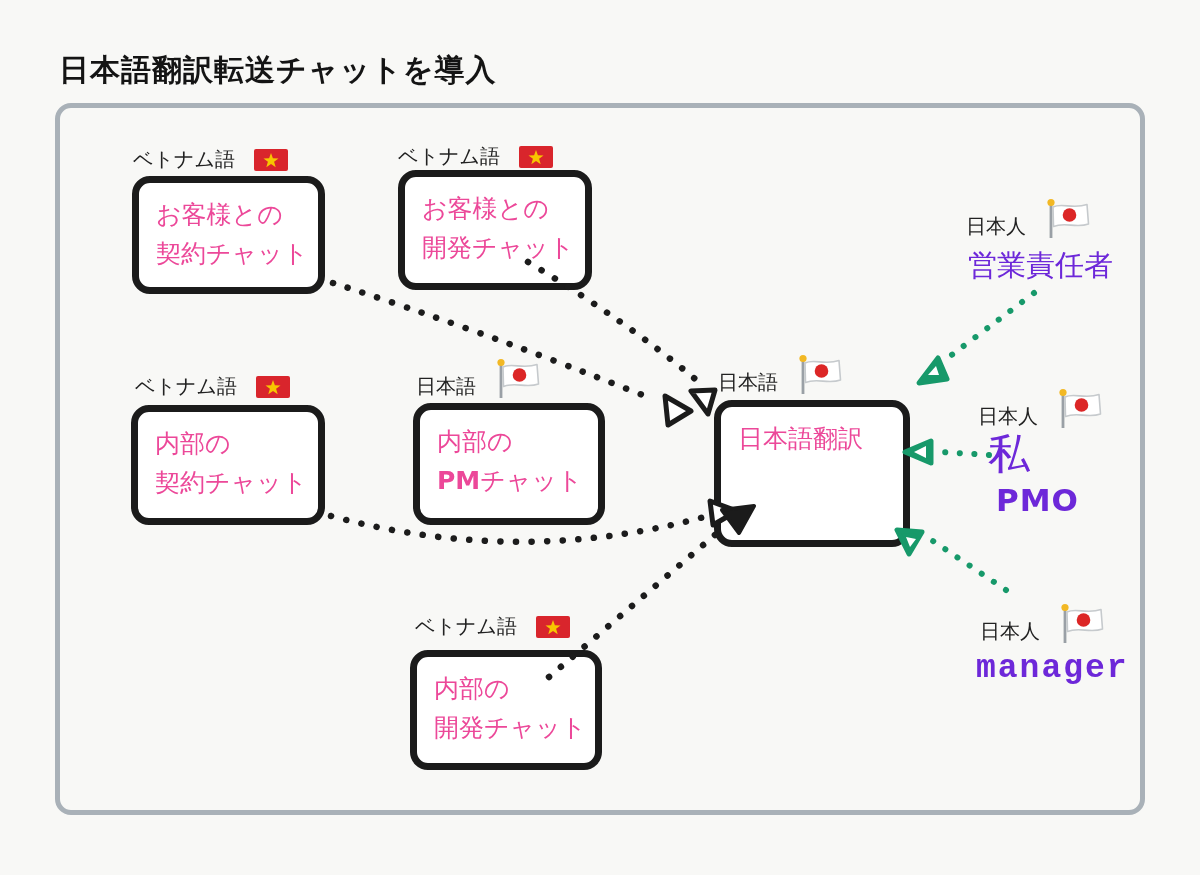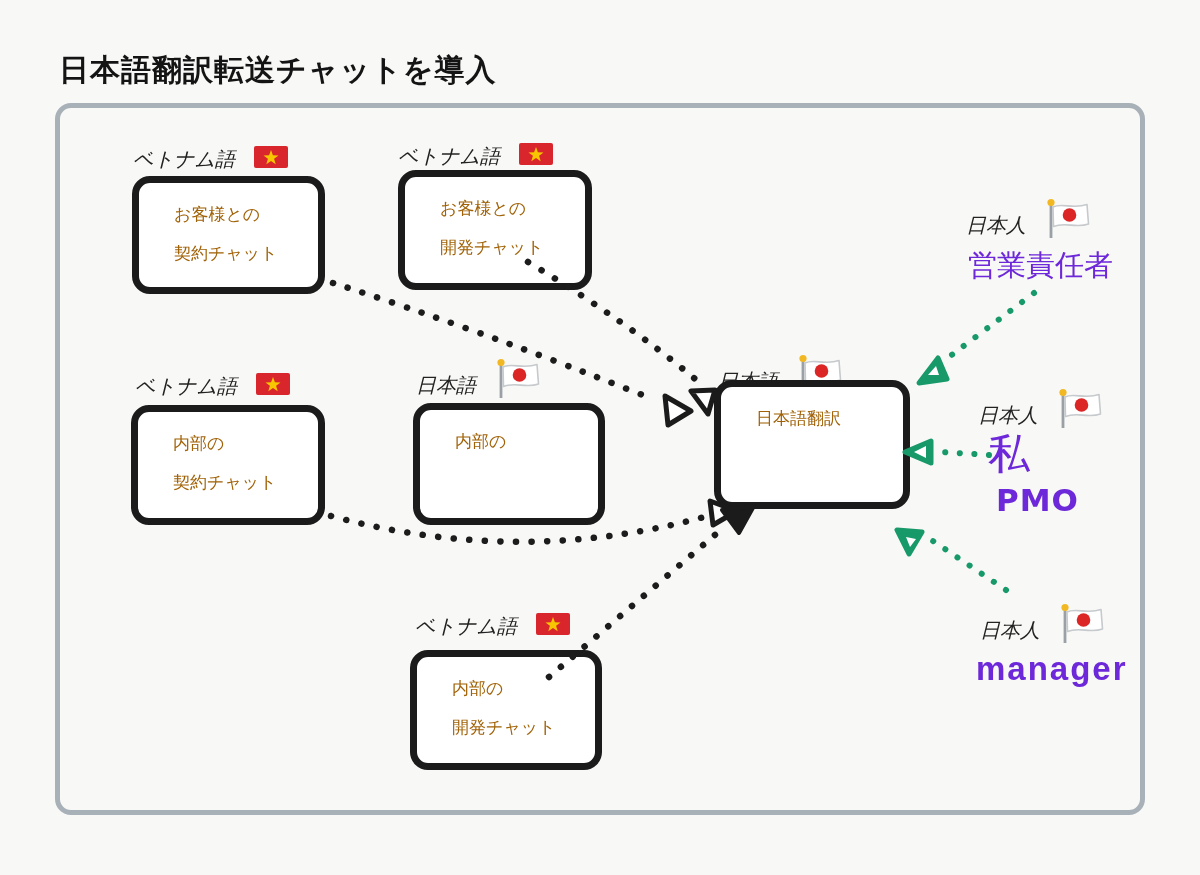--- a/index.html
+++ b/index.html
@@ -14,34 +14,34 @@
     font-size:30px;font-weight:600;letter-spacing:1px;color:#141414;text-align:right;
   }
   .frame{
     position:absolute;left:55px;top:103px;width:1090px;height:712px;
     border:5px solid #a9b1b8;border-radius:16px;box-sizing:border-box;
     background:#f8f8f6;
   }
   .box{
     position:absolute;box-sizing:border-box;
     border:7px solid #1b1b1b;border-radius:18px;background:#ffffff;
-    padding:12px 0 0 35px;font-size:17px;line-height:39px;color:#a16207;
+    padding:12px 0 0 17px;font-size:25px;line-height:39px;color:#ec4899;
     z-index:2;
   }
   .lang-label{
-    position:absolute;display:flex;align-items:flex-start;gap:19px;
-    font-size:20px;color:#222;z-index:2;white-space:nowrap;font-style:italic;
+    position:absolute;display:flex;align-items:center;gap:19px;
+    font-size:20px;color:#222;z-index:2;white-space:nowrap;
   }
   .vnflag{width:34px;height:22px;flex:none;margin-top:0px;}
   .jpflag{width:46px;height:42px;flex:none;margin-top:-14px;}
   .person-name{position:absolute;font-size:29px;color:#6d28d9;z-index:2;white-space:nowrap;}
   .marker{font-family:"DejaVu Sans",sans-serif;font-weight:800;}
   .me-name{font-size:42px;}
   .me-role{font-family:"DejaVu Sans",sans-serif;font-weight:800;font-size:31px;letter-spacing:1px;}
-  .manager-name{font-family:Liberation Sans, sans-serif;font-weight:800;font-size:33px;letter-spacing:2px;}
+  .manager-name{font-family:Liberation Mono, monospace;font-weight:800;font-size:33px;letter-spacing:2px;}
   .arrows{position:absolute;left:0;top:0;z-index:5;pointer-events:none;}
 </style>
 </head>
 <body>
 
 <svg width="0" height="0" style="position:absolute" aria-hidden="true">
   <defs>
     <symbol id="flag-vn" viewBox="0 0 34 22">
       <rect width="34" height="22" rx="2" fill="#d9252c"></rect>
       <polygon points="17,4 18.9,9.3 24.5,9.4 20.1,12.8 21.7,18.2 17,14.9 12.3,18.2 13.9,12.8 9.5,9.4 15.1,9.3" fill="#f7c600"></polygon>
@@ -93,29 +93,30 @@
 </div>
 
 <div class="lang-label" style="left:416px;top:372px">
   <span>日本語</span>
   <svg class="jpflag" viewBox="0 0 46 42">
       <use href="#flag-jp"></use>
     </svg>
 </div>
 <div class="box" style="left:413px;top:403px;width:192px;height:122px">
   <div>内部の</div>
+  <div><span class="marker">PM</span><span>チャット</span></div>
 </div>
 
 <div class="lang-label" style="left:718px;top:368px">
   <span>日本語</span>
   <svg class="jpflag" viewBox="0 0 46 42">
       <use href="#flag-jp"></use>
     </svg>
 </div>
-<div class="box" style="left:714px;top:380px;width:196px;height:129px">
+<div class="box" style="left:714px;top:400px;width:196px;height:147px">
   <div>日本語翻訳</div>
 </div>
 
 <div class="lang-label" style="left:415px;top:613px">
   <span>ベトナム語</span>
   <svg class="vnflag" viewBox="0 0 34 22">
       <use href="#flag-vn"></use>
     </svg>
 </div>
 <div class="box" style="left:410px;top:650px;width:192px;height:120px">

